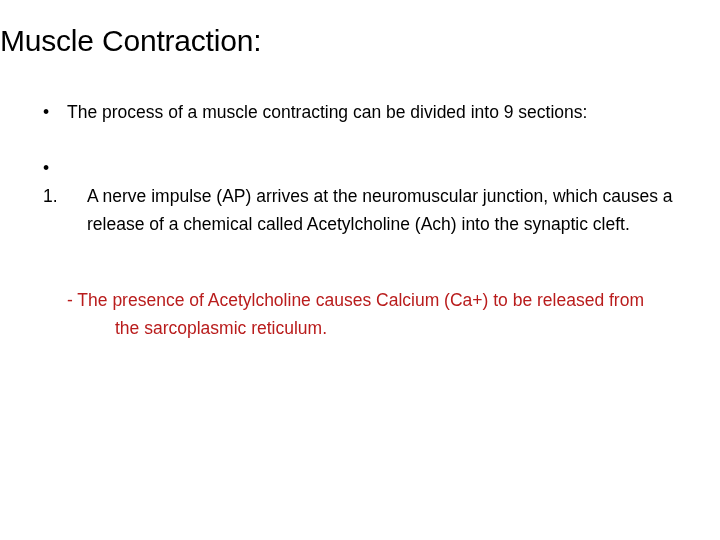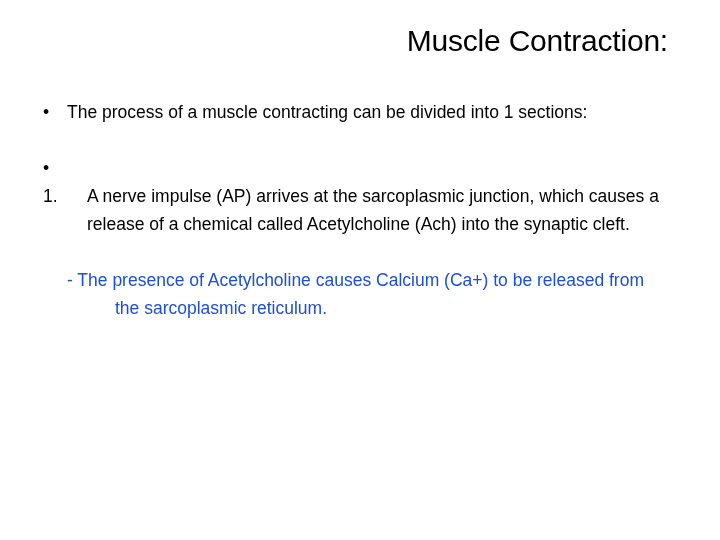--- a/index.html
+++ b/index.html
@@ -22,21 +22,21 @@
     background: #ffffff;
     box-sizing: border-box;
   }
 
   
   .slide-title {
     position: absolute;
     top: 22px;
     left: 0;
     width: 668px;
-    text-align: right;
+    text-align: left;
     font-size: 30px;
     line-height: 38px;
     font-weight: 400;
     letter-spacing: -0.2px;
     color: #000000;
     white-space: nowrap;
   }
 
   
   .body-content {
@@ -92,48 +92,49 @@
 
   
   .dash-item {
     position: relative;
     margin-left: 67px;
     padding-left: 48px;
     text-indent: -48px;
     padding-right: 55px;
     font-size: 17.5px;
     line-height: 28px;
-    color: #1d4ed8;
+    color: #b91c1c;
+    margin-top: 20px;
   }
 </style>
 </head>
 <body>
 
 <div class="slide">
 
   <div class="slide-title">Muscle Contraction:</div>
 
   <div class="body-content">
 
     <div class="bullet-item">
       <span class="bullet-marker">•</span>
-      <span class="bullet-text">The process of a muscle contracting can be divided into 1 sections:</span>
+      <span class="bullet-text">The process of a muscle contracting can be divided into 9 sections:</span>
     </div>
 
     <div class="gap-medium"></div>
 
     <div class="bullet-item">
       <span class="bullet-marker">•</span>
     </div>
 
     <div class="gap-medium"></div>
 
     <div class="numbered-item">
       <span class="number-marker">1.</span>
-      <span class="bullet-text">A nerve impulse (AP) arrives at the sarcoplasmic junction, which causes a release of a chemical called Acetylcholine (Ach) into the synaptic cleft.</span>
+      <span class="bullet-text">A nerve impulse (AP) arrives at the neuromuscular junction, which causes a release of a chemical called Acetylcholine (Ach) into the synaptic cleft.</span>
     </div>
 
     <div class="gap-medium"></div>
 
     <div class="dash-item">- The presence of Acetylcholine causes Calcium (Ca+) to be released from the sarcoplasmic reticulum.</div>
 
   </div>
 </div>
 
 </body></html>

